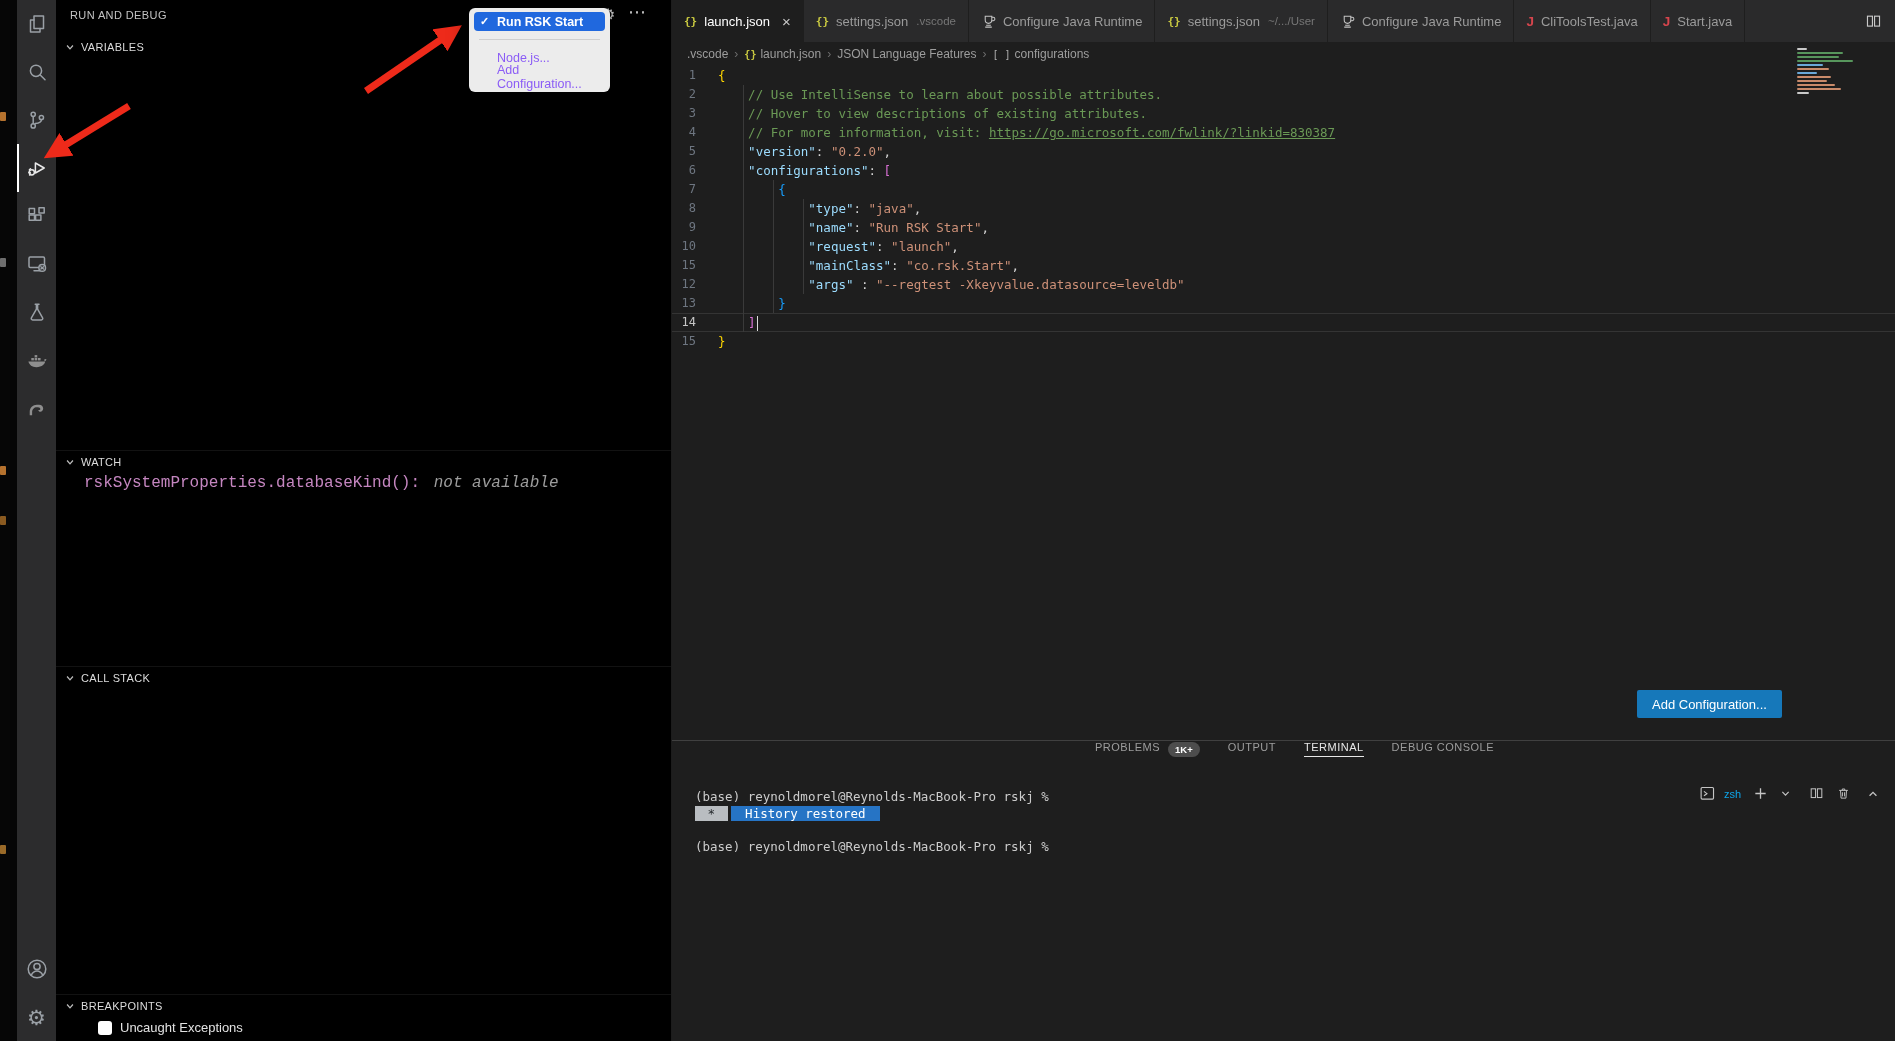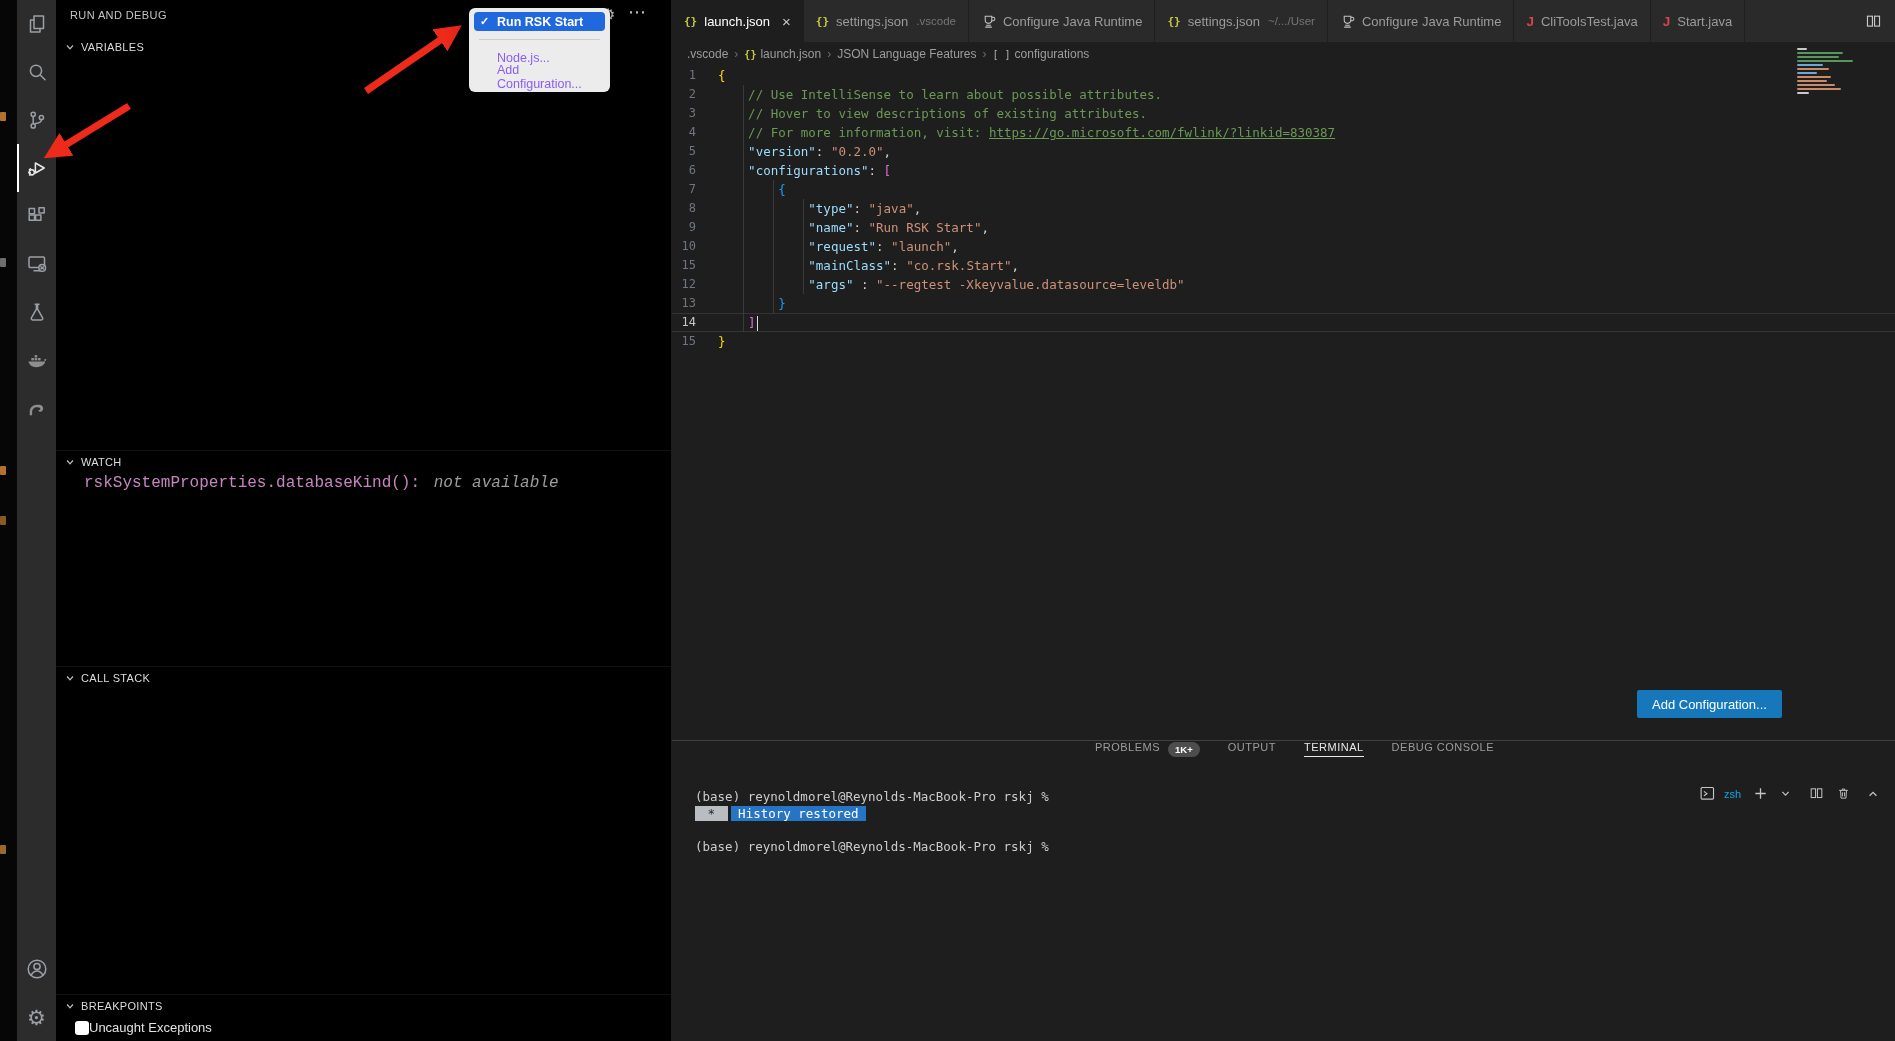--- a/index.html
+++ b/index.html
@@ -36,21 +36,21 @@
 
   .sb-header { position:absolute; left:0; width:100%; height:22px; display:flex; align-items:center;
     gap:6px; padding-left:9px; font-size:11px; font-weight:normal; letter-spacing:.3px; color:#dcdcdc;
     border-top:1px solid rgba(255,255,255,.07); cursor:pointer; }
   .sb-header.no-top { border-top:none; }
   .sb-header .chev { color:#bdbdbd; display:flex; }
   .watch-row { position:absolute; left:28px; top:474px; font-family:Liberation Mono, monospace;
     font-size:16px; }
   .watch-expr { color:#c586c0; }
   .watch-val { color:#9d9d9d; font-style:italic; margin-left:4px; }
-  .bp-row { position:absolute; left:19px; top:1020px; display:flex; align-items:center; }
+  .bp-row { position:absolute; left:42px; top:1020px; display:flex; align-items:center; gap:8px; }
   .bp-check { width:14px; height:14px; background:#ffffff; border-radius:3px; cursor:pointer; }
   .bp-label { font-size:13px; color:#e2e2e2; }
 
   
   .editor { position:absolute; left:672px; top:0; right:0; height:740px; background:#1e1e1e; z-index:4; }
   .tabbar { height:42px; background:#2a2a2b; display:flex; align-items:stretch; }
   .tab { display:flex; align-items:center; gap:7px; padding:0 12px; font-size:13px;
     color:#9b9b9b; background:#2a2a2b; border-right:1px solid #1e1e1e; cursor:pointer; white-space:nowrap; }
   .tab.active { background:#1e1e1e; color:#ffffff; }
   .tab .detail { color:#767676; font-size:11.5px; margin-left:1px; }
@@ -107,21 +107,21 @@
     padding:2px 7px; border-radius:999px; letter-spacing:0; }
   .panel-actions { margin-left:auto; display:flex; align-items:center; gap:12px;
     padding-right:16px; color:#c5c5c5; }
   .shell-label { font-size:11px; color:#0ea5e9; margin-left:-4px; }
   .pa-icon { display:flex; align-items:center; cursor:pointer; }
 
   .term { position:absolute; left:23px; top:48px; font-family:"DejaVu Sans Mono",monospace;
     font-size:12.5px; line-height:16.5px; color:#cccccc; }
   .term-row { white-space:pre; min-height:16.5px; }
   .star { background:#b9bdc1; color:#23272b; padding:0 5px; }
-  .hist { background:#2674c5; color:#ffffff; padding:0 0; margin-left:3px; }
+  .hist { background:#2674c5; color:#ffffff; padding:0 7px; margin-left:3px; }
 
   
   .arrows { position:absolute; left:0; top:0; z-index:50; pointer-events:none; }
 
   
   .menu { position:absolute; left:469px; top:8px; width:141px; background:#ececec;
     border-radius:6px; padding:4px 0 6px;
     box-shadow:0 6px 20px rgba(0,0,0,.55), 0 0 0 .5px rgba(0,0,0,.2); z-index:60; }
   .menu-item { height:19px; display:flex; align-items:center; font-size:12.5px; color:#8b5cf6;
     margin:0 5px; padding:0 6px; border-radius:4px; gap:4px; cursor:pointer; }

